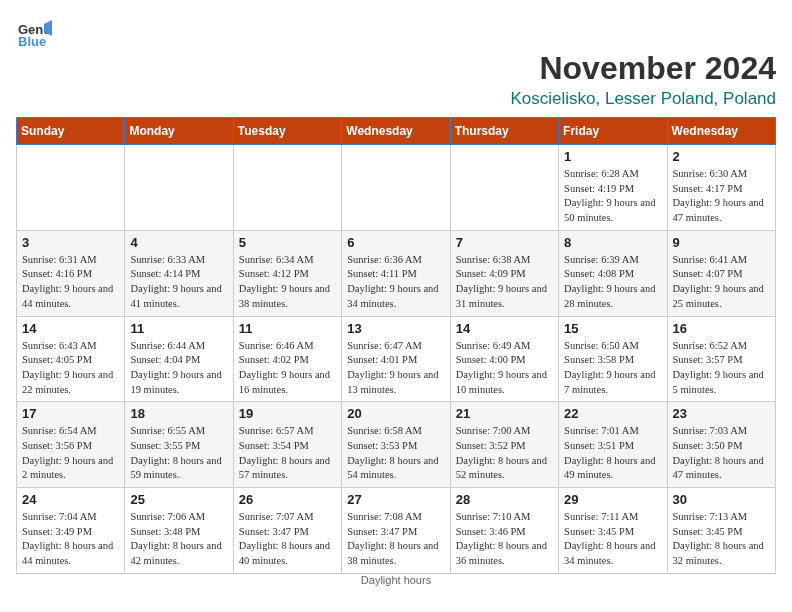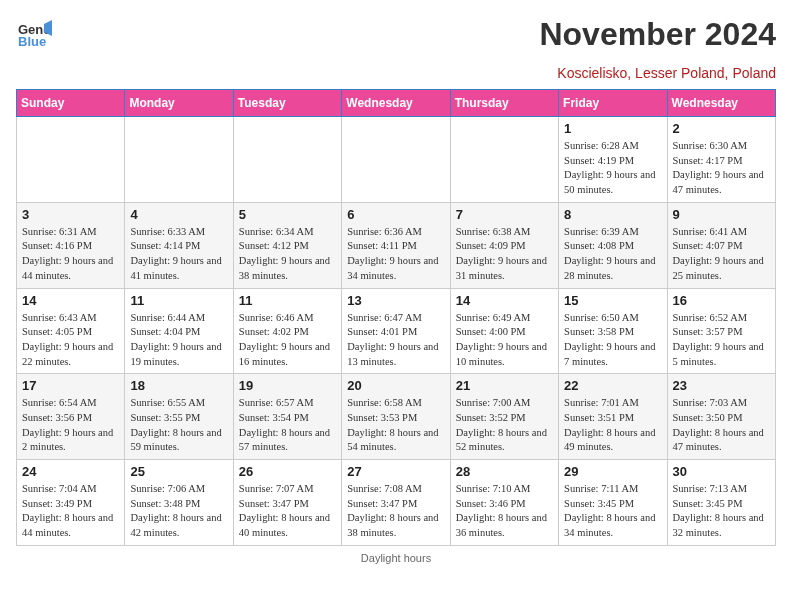--- a/index.html
+++ b/index.html
@@ -23,33 +23,34 @@
     }
     .logo-icon {
       width: 36px;
       height: 36px;
     }
     .title-block { text-align: right; }
     .month-title {
       font-size: 32px;
       font-weight: bold;
       color: #333;
+      margin-top: 34px;
     }
     .subtitle {
-      font-size: 14px;
-      color: #b91c1c;
-      margin-top: 12px;
+      font-size: 17px;
+      color: #0f766e;
+      margin-top: 2px;
     }
     .calendar {
       width: 100%;
       border-collapse: collapse;
       font-size: 11px;
     }
     .calendar th {
-      background: #ec4899;
+      background: #c2410c;
       color: #fff;
       padding: 6px 4px;
       text-align: left;
       font-size: 12px;
       font-weight: bold;
       border: 1px solid #3a7bc8;
     }
     .calendar td {
       border: 1px solid #ccc;
       vertical-align: top;
@@ -69,21 +70,21 @@
     }
     .day-info {
       color: #333;
       font-size: 10.5px;
       line-height: 1.4;
       font-family: Liberation Serif, serif;
     }
     .empty-cell { background: #fff !important; }
     .footer {
       text-align: center;
-      margin-top: 6px;
+      margin-top: 0;
       font-size: 11px;
       color: #666;
     }
   </style>
 </head>
 <body>
 
 <div class="header">
   <div class="logo">
     <svg class="logo-icon" viewBox="0 0 36 36">

